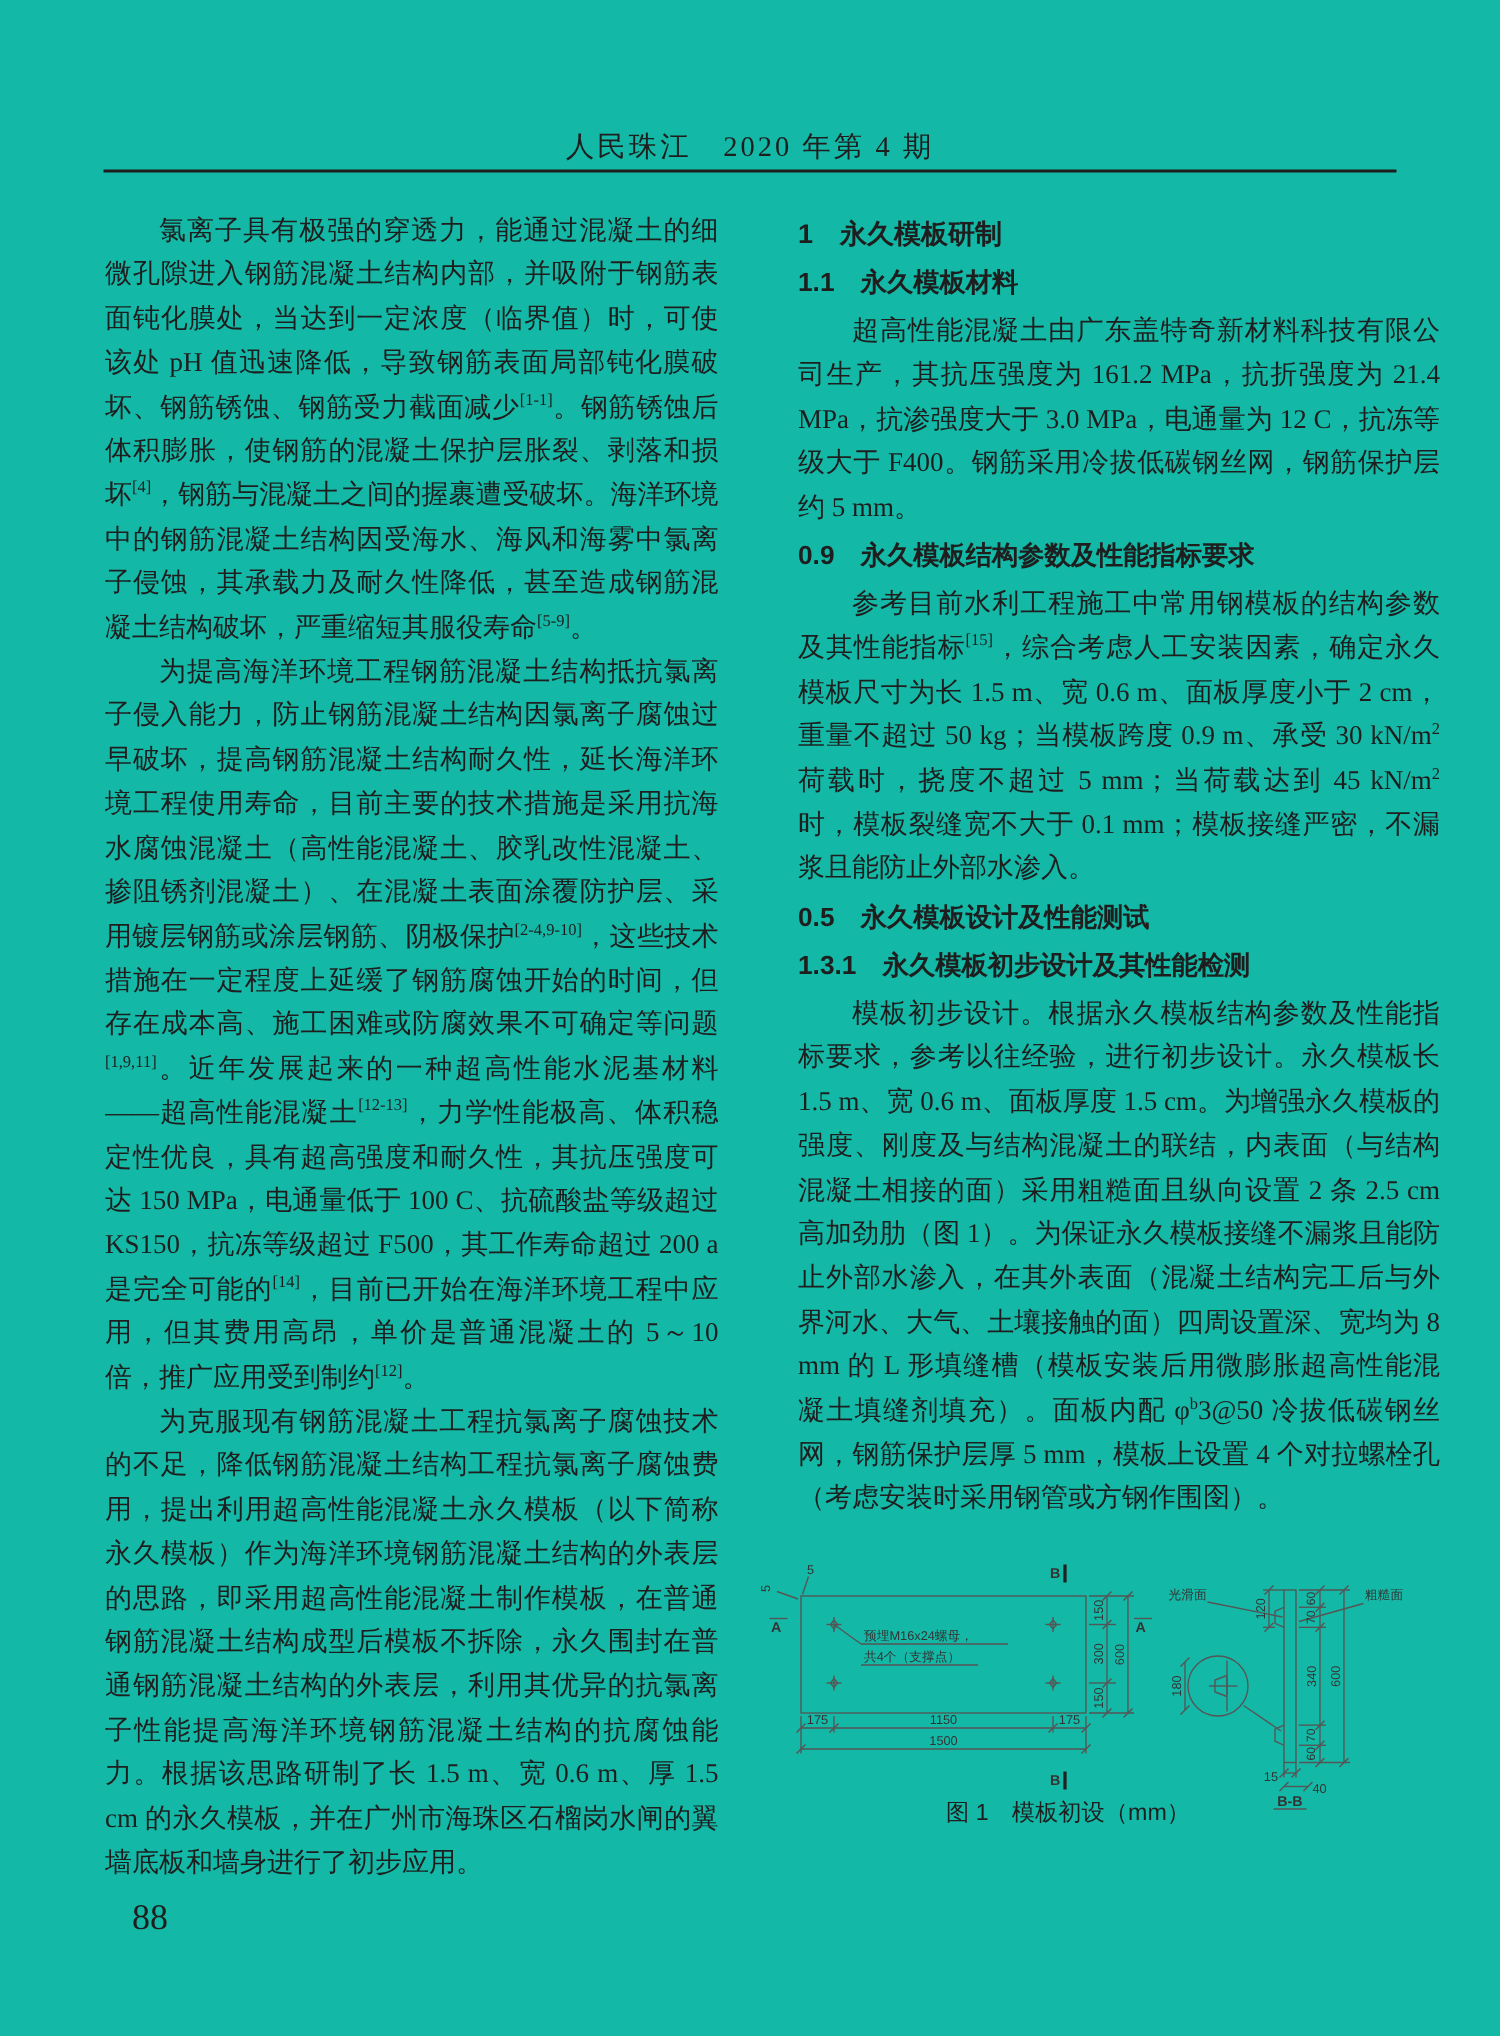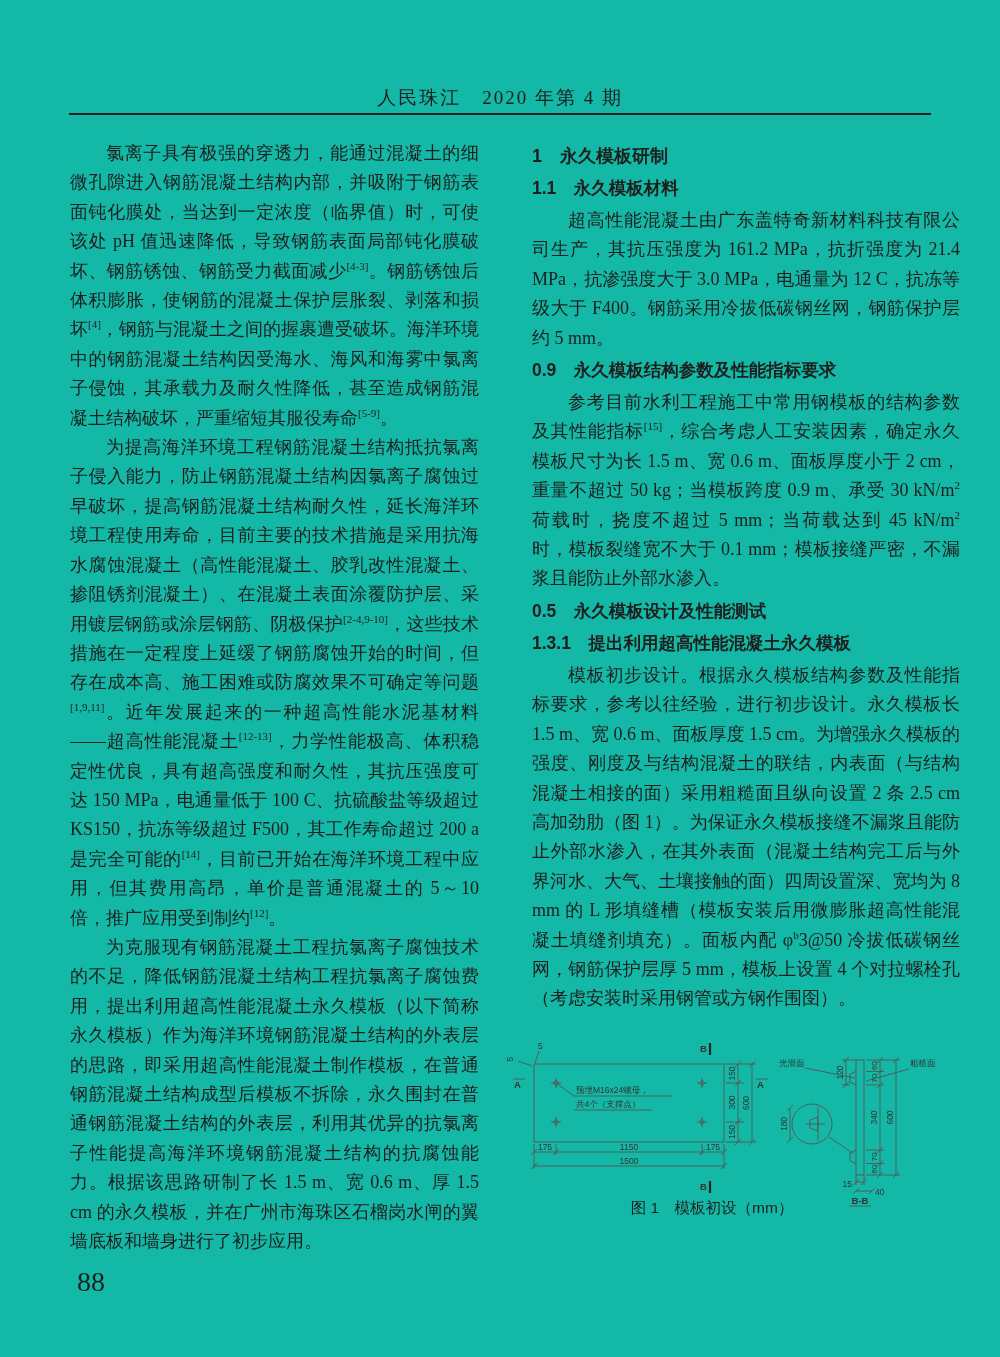--- a/index.html
+++ b/index.html
@@ -14,52 +14,52 @@
   .col-right{left:497px;width:428px;height:897px;margin-left:35px;}
   p.body{margin:0;text-indent:2em;}
   .sup{vertical-align:super;font-size:11px;line-height:0;}
   .h{font-family:"Liberation Sans","DejaVu Sans",sans-serif;font-weight:bold;
      font-size:17.5px;line-height:29px;margin:3px 0;}
   .h1{font-size:18px;}
   .figure{position:absolute;left:498px;top:1038px;width:460px;height:170px;}
   .fig-caption{position:absolute;left:497px;top:1198px;width:430px;text-align:center;
                font-family:"Liberation Sans","DejaVu Sans",sans-serif;
                font-weight:normal;font-size:15.5px;}
-  .pagenum{position:absolute;left:77px;top:1266px;font-size:28px;}
+  .pagenum{position:absolute;left:88px;top:1266px;font-size:24px;}
   .fig text{font-family:"Liberation Sans","DejaVu Sans",sans-serif;font-size:8.5px;fill:#333;}
   .fig text.cjk{font-size:8.5px;}
   .fig text.sm{font-size:8px;}
   .fig .ln{stroke:#555;stroke-width:0.9;fill:none;}
   .fig .thick{stroke:#222;stroke-width:2.2;}
   .fig .mark{font-size:9.5px;font-weight:bold;}
 </style>
 </head>
 <body>
 
 <div class="page">
 
   <div class="header">
     <span>人民珠江　2020 年第 4 期</span>
   </div>
   <div class="rule"></div>
 
   <div class="col col-left">
-    <p class="body"><span>氯离子具有极强的穿透力，能通过混凝土的细微孔隙进入钢筋混凝土结构内部，并吸附于钢筋表面钝化膜处，当达到一定浓度（临界值）时，可使该处 pH 值迅速降低，导致钢筋表面局部钝化膜破坏、钢筋锈蚀、钢筋受力截面减少</span><span class="sup">[4-3]</span><span>。钢筋锈蚀后体积膨胀，使钢筋的混凝土保护层胀裂、剥落和损坏</span><span class="sup">[4]</span><span>，钢筋与混凝土之间的握裹遭受破坏。海洋环境中的钢筋混凝土结构因受海水、海风和海雾中氯离子侵蚀，其承载力及耐久性降低，甚至造成钢筋混凝土结构破坏，严重缩短其服役寿命</span><span class="sup">[5-9]</span><span>。</span></p>
+    <p class="body"><span>氯离子具有极强的穿透力，能通过混凝土的细微孔隙进入钢筋混凝土结构内部，并吸附于钢筋表面钝化膜处，当达到一定浓度（临界值）时，可使该处 pH 值迅速降低，导致钢筋表面局部钝化膜破坏、钢筋锈蚀、钢筋受力截面减少</span><span class="sup">[1-1]</span><span>。钢筋锈蚀后体积膨胀，使钢筋的混凝土保护层胀裂、剥落和损坏</span><span class="sup">[4]</span><span>，钢筋与混凝土之间的握裹遭受破坏。海洋环境中的钢筋混凝土结构因受海水、海风和海雾中氯离子侵蚀，其承载力及耐久性降低，甚至造成钢筋混凝土结构破坏，严重缩短其服役寿命</span><span class="sup">[5-9]</span><span>。</span></p>
     <p class="body"><span>为提高海洋环境工程钢筋混凝土结构抵抗氯离子侵入能力，防止钢筋混凝土结构因氯离子腐蚀过早破坏，提高钢筋混凝土结构耐久性，延长海洋环境工程使用寿命，目前主要的技术措施是采用抗海水腐蚀混凝土（高性能混凝土、胶乳改性混凝土、掺阻锈剂混凝土）、在混凝土表面涂覆防护层、采用镀层钢筋或涂层钢筋、阴极保护</span><span class="sup">[2-4,9-10]</span><span>，这些技术措施在一定程度上延缓了钢筋腐蚀开始的时间，但存在成本高、施工困难或防腐效果不可确定等问题</span><span class="sup">[1,9,11]</span><span>。近年发展起来的一种超高性能水泥基材料——超高性能混凝土</span><span class="sup">[12-13]</span><span>，力学性能极高、体积稳定性优良，具有超高强度和耐久性，其抗压强度可达 150 MPa，电通量低于 100 C、抗硫酸盐等级超过 KS150，抗冻等级超过 F500，其工作寿命超过 200 a 是完全可能的</span><span class="sup">[14]</span><span>，目前已开始在海洋环境工程中应用，但其费用高昂，单价是普通混凝土的 5～10 倍，推广应用受到制约</span><span class="sup">[12]</span><span>。</span></p>
     <p class="body"><span>为克服现有钢筋混凝土工程抗氯离子腐蚀技术的不足，降低钢筋混凝土结构工程抗氯离子腐蚀费用，提出利用超高性能混凝土永久模板（以下简称永久模板）作为海洋环境钢筋混凝土结构的外表层的思路，即采用超高性能混凝土制作模板，在普通钢筋混凝土结构成型后模板不拆除，永久围封在普通钢筋混凝土结构的外表层，利用其优异的抗氯离子性能提高海洋环境钢筋混凝土结构的抗腐蚀能力。根据该思路研制了长 1.5 m、宽 0.6 m、厚 1.5 cm 的永久模板，并在广州市海珠区石榴岗水闸的翼墙底板和墙身进行了初步应用。</span></p>
   </div>
 
   <div class="col col-right">
     <div class="h h1">1　永久模板研制</div>
     <div class="h">1.1　永久模板材料</div>
     <p class="body"><span>超高性能混凝土由广东盖特奇新材料科技有限公司生产，其抗压强度为 161.2 MPa，抗折强度为 21.4 MPa，抗渗强度大于 3.0 MPa，电通量为 12 C，抗冻等级大于 F400。钢筋采用冷拔低碳钢丝网，钢筋保护层约 5 mm。</span></p>
     <div class="h">0.9　永久模板结构参数及性能指标要求</div>
     <p class="body"><span>参考目前水利工程施工中常用钢模板的结构参数及其性能指标</span><span class="sup">[15]</span><span>，综合考虑人工安装因素，确定永久模板尺寸为长 1.5 m、宽 0.6 m、面板厚度小于 2 cm，重量不超过 50 kg；当模板跨度 0.9 m、承受 30 kN/m</span><span class="sup">2</span><span> 荷载时，挠度不超过 5 mm；当荷载达到 45 kN/m</span><span class="sup">2</span><span> 时，模板裂缝宽不大于 0.1 mm；模板接缝严密，不漏浆且能防止外部水渗入。</span></p>
     <div class="h">0.5　永久模板设计及性能测试</div>
-    <div class="h">1.3.1　提出利用超高性能混凝土永久模板</div>
+    <div class="h">1.3.1　永久模板初步设计及其性能检测</div>
     <p class="body"><span>模板初步设计。根据永久模板结构参数及性能指标要求，参考以往经验，进行初步设计。永久模板长 1.5 m、宽 0.6 m、面板厚度 1.5 cm。为增强永久模板的强度、刚度及与结构混凝土的联结，内表面（与结构混凝土相接的面）采用粗糙面且纵向设置 2 条 2.5 cm 高加劲肋（图 1）。为保证永久模板接缝不漏浆且能防止外部水渗入，在其外表面（混凝土结构完工后与外界河水、大气、土壤接触的面）四周设置深、宽均为 8 mm 的 L 形填缝槽（模板安装后用微膨胀超高性能混凝土填缝剂填充）。面板内配 φ</span><span class="sup">b</span><span>3@50 冷拔低碳钢丝网，钢筋保护层厚 5 mm，模板上设置 4 个对拉螺栓孔（考虑安装时采用钢管或方钢作围囹）。</span></p>
   </div>
 
   <div class="figure">
     <svg class="fig" width="460" height="170" viewBox="0 0 460 170">
 
       <g class="ln">
         <rect x="36" y="26" width="190" height="78"></rect>
 
         <line x1="41" y1="13" x2="37" y2="25"></line>

